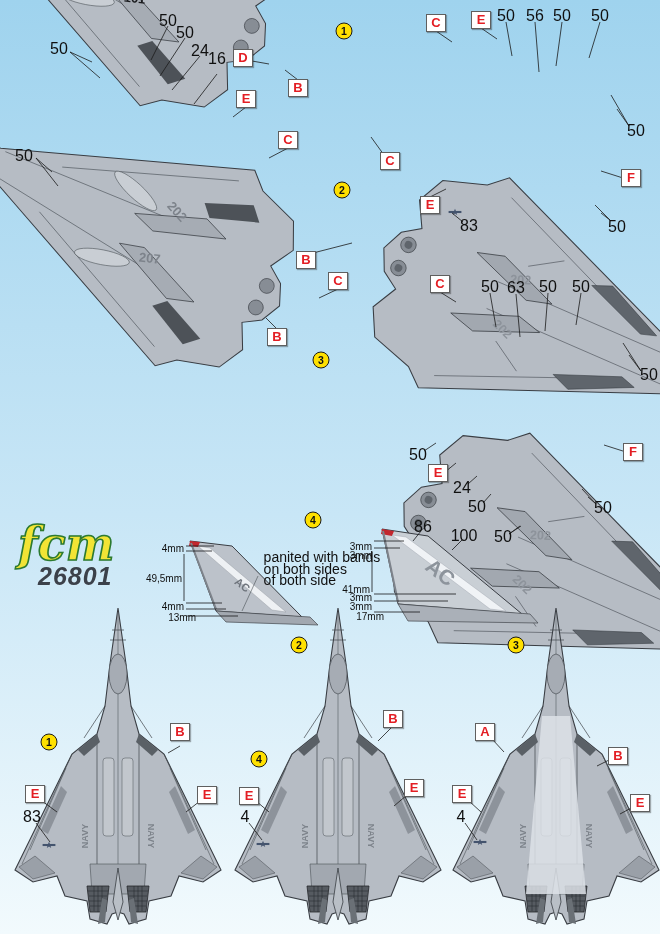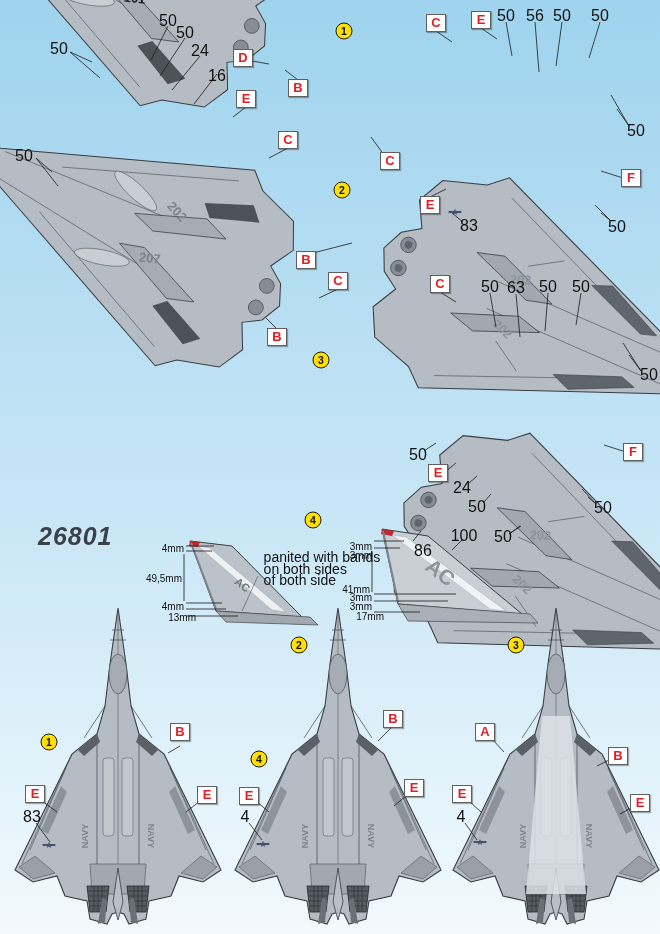--- a/index.html
+++ b/index.html
@@ -184,27 +184,28 @@
              M641,371 L623,343 M641,371 L629,355 M626,452 L604,445
              M596,504 L582,489 M596,504 L588,497
              M424,451 L436,443 M445,472 L456,463 M468,484 L477,476 M483,503 L491,494 M509,534 L520,526"></path>
     <path d="M180,746 L168,753 M42,801 L57,812 M200,801 L186,812 M36,823 L50,842
              M393,726 L378,741 M256,801 L269,812 M407,795 L394,806 M249,823 L262,840
              M492,739 L504,752 M611,759 L597,766 M469,801 L481,812 M633,807 L620,814 M465,823 L477,840"></path>
   </g>
 </svg>
 
 <div id="brand">
+  <div class="fcm">fcm</div>
   <div class="num">26801</div>
 </div>
 
 <div class="lbl" style="left:168px;top:21px">50</div>
 <div class="lbl" style="left:185px;top:33px">50</div>
 <div class="lbl" style="left:200px;top:51px">24</div>
-<div class="lbl" style="left:217px;top:76px">16</div>
+<div class="lbl" style="left:217px;top:59px">16</div>
 <div class="lbl" style="left:59px;top:49px">50</div>
 <div class="lbl" style="left:24px;top:156px">50</div>
 <div class="box" style="left:246px;top:99px">E</div>
 <div class="box" style="left:288px;top:140px">C</div>
 <div class="box" style="left:306px;top:260px">B</div>
 <div class="box" style="left:243px;top:58px">D</div>
 <div class="box" style="left:298px;top:88px">B</div>
 <div class="circ" style="left:344px;top:31px">1</div>
 <div class="circ" style="left:342px;top:190px">2</div>
 <div class="box" style="left:436px;top:23px">C</div>
@@ -242,21 +243,21 @@
 <div class="mmr" style="left:182px;top:578px">49,5mm</div>
 <div class="mmr" style="left:184px;top:606px">4mm</div>
 <div class="mmr" style="left:196px;top:617px">13mm</div>
 <div class="note" style="left:322px;top:552px">
   <div>panited with bands</div>
   <div>on both sides</div>
   <div>of both side</div>
 </div>
 <div class="circ" style="left:299px;top:645px">2</div>
 
-<div class="lbl" style="left:423px;top:551px">86</div>
+<div class="lbl" style="left:423px;top:527px">86</div>
 <div class="lbl" style="left:464px;top:536px">100</div>
 <div class="mmr" style="left:372px;top:546px">3mm</div>
 <div class="mmr" style="left:372px;top:555px">3mm</div>
 <div class="mmr" style="left:370px;top:589px">41mm</div>
 <div class="mmr" style="left:372px;top:597px">3mm</div>
 <div class="mmr" style="left:372px;top:606px">3mm</div>
 <div class="mmr" style="left:384px;top:616px">17mm</div>
 <div class="circ" style="left:516px;top:645px">3</div>
 
 <div class="circ" style="left:49px;top:742px">1</div>

